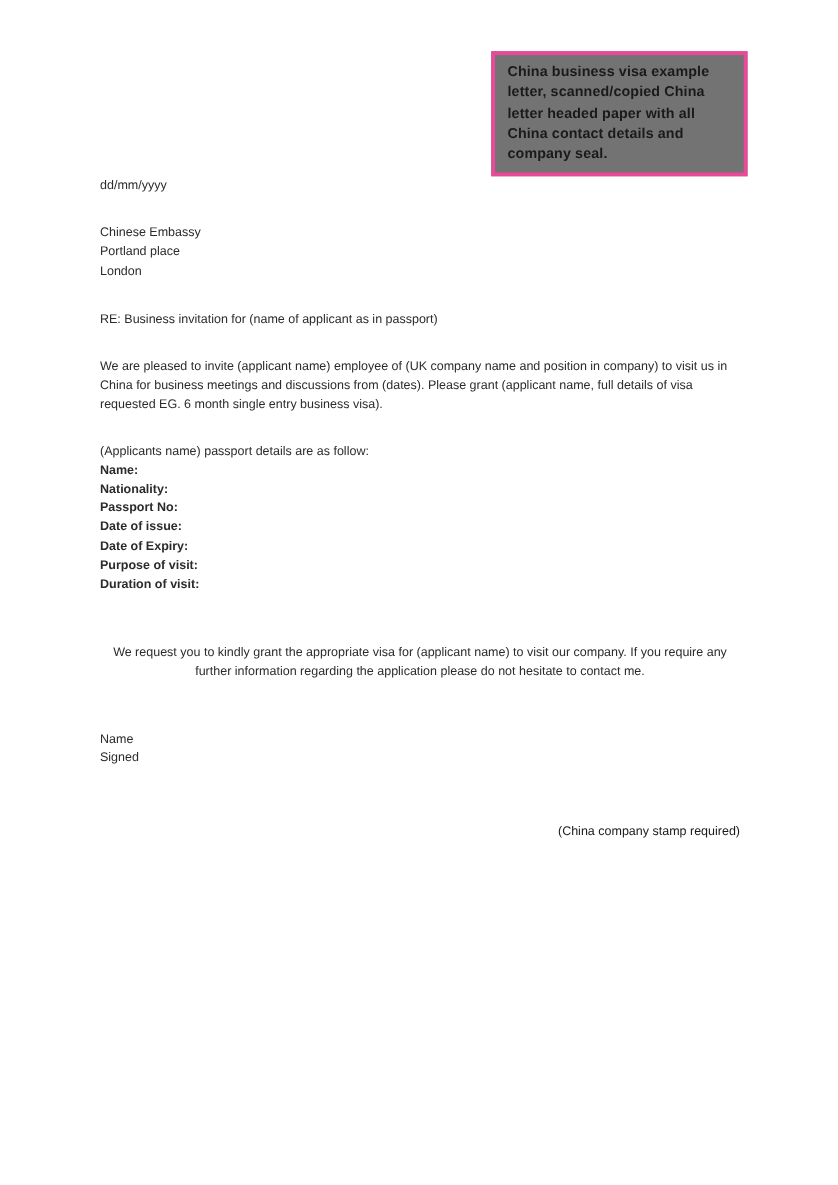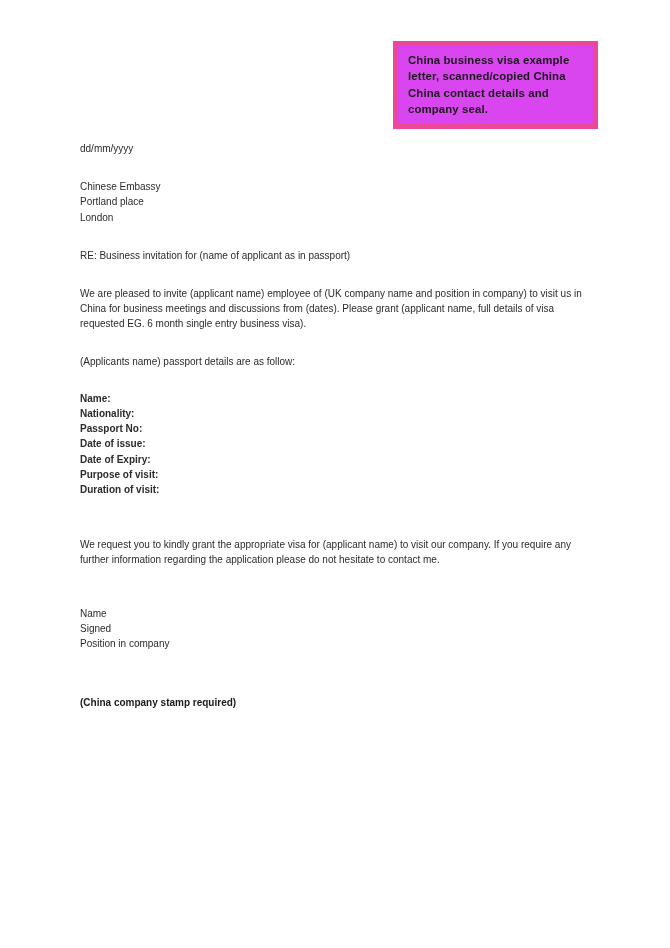--- a/index.html
+++ b/index.html
@@ -25,23 +25,23 @@
     background: #ffffff;
   }
 
   
   #callout {
     position: absolute;
     left: 393px;
     top: 41px;
     width: 205px;
     box-sizing: border-box;
-    border: 5px solid #ec4899;
+    border: 3px solid #ec4899;
     padding: 6px 8px 7px 10px;
-    background: #d946ef;
+    background: #737373;
   }
   #callout .line {
     font-size: 11.4px;
     font-weight: bold;
     line-height: 16.3px;
     color: #1a1a1a;
     white-space: pre;
     letter-spacing: 0.01em;
   }
 
@@ -60,36 +60,37 @@
   }
   .blk .line {
     white-space: pre-wrap;
   }
 
   .sp-date      { margin-bottom: 23px; }
   .sp-address   { margin-bottom: 23px; }
   .sp-subject   { margin-bottom: 23px; }
   .sp-attention { margin-bottom: 23px; }
   .sp-para1     { margin-bottom: 22px; }
-  .sp-intro     { margin-bottom: 22px; }
+  .sp-intro     { }
   .sp-details   { margin-bottom: 40px; font-weight: bold; }
-  .sp-para2     { margin-bottom: 38px; }
+  .sp-para2     { margin-bottom: 38px; text-align: center; }
   .sp-closing   { margin-bottom: 71px; }
   .sp-signature { margin-bottom: 44px; }
 
-  .bold { font-weight: bold; color: #1a1a1a; }
+  .bold { font-weight: normal; color: #1a1a1a; text-align: right; }
 </style>
 </head>
 <body>
 
 <div id="page">
 
   <div id="callout">
     <div class="line">China business visa example</div>
     <div class="line">letter, scanned/copied China</div>
+    <div class="line">letter headed paper with all</div>
     <div class="line">China contact details and</div>
     <div class="line">company seal.</div>
   </div>
 
   <div id="letter">
 
     <div class="blk sp-date">
       <div class="line">dd/mm/yyyy</div>
     </div>
 
@@ -123,21 +124,20 @@
     </div>
 
     <div class="blk sp-para2">
       <div class="line">We request you to kindly grant the appropriate visa for (applicant name) to visit our company. If you require any further information regarding the application please do not hesitate to contact me.</div>
     </div>
 
 
     <div class="blk sp-signature">
       <div class="line">Name</div>
       <div class="line">Signed</div>
-      <div class="line">Position in company</div>
     </div>
 
     <div class="blk">
       <div class="line bold">(China company stamp required)</div>
     </div>
 
   </div>
 
 </div>
 

